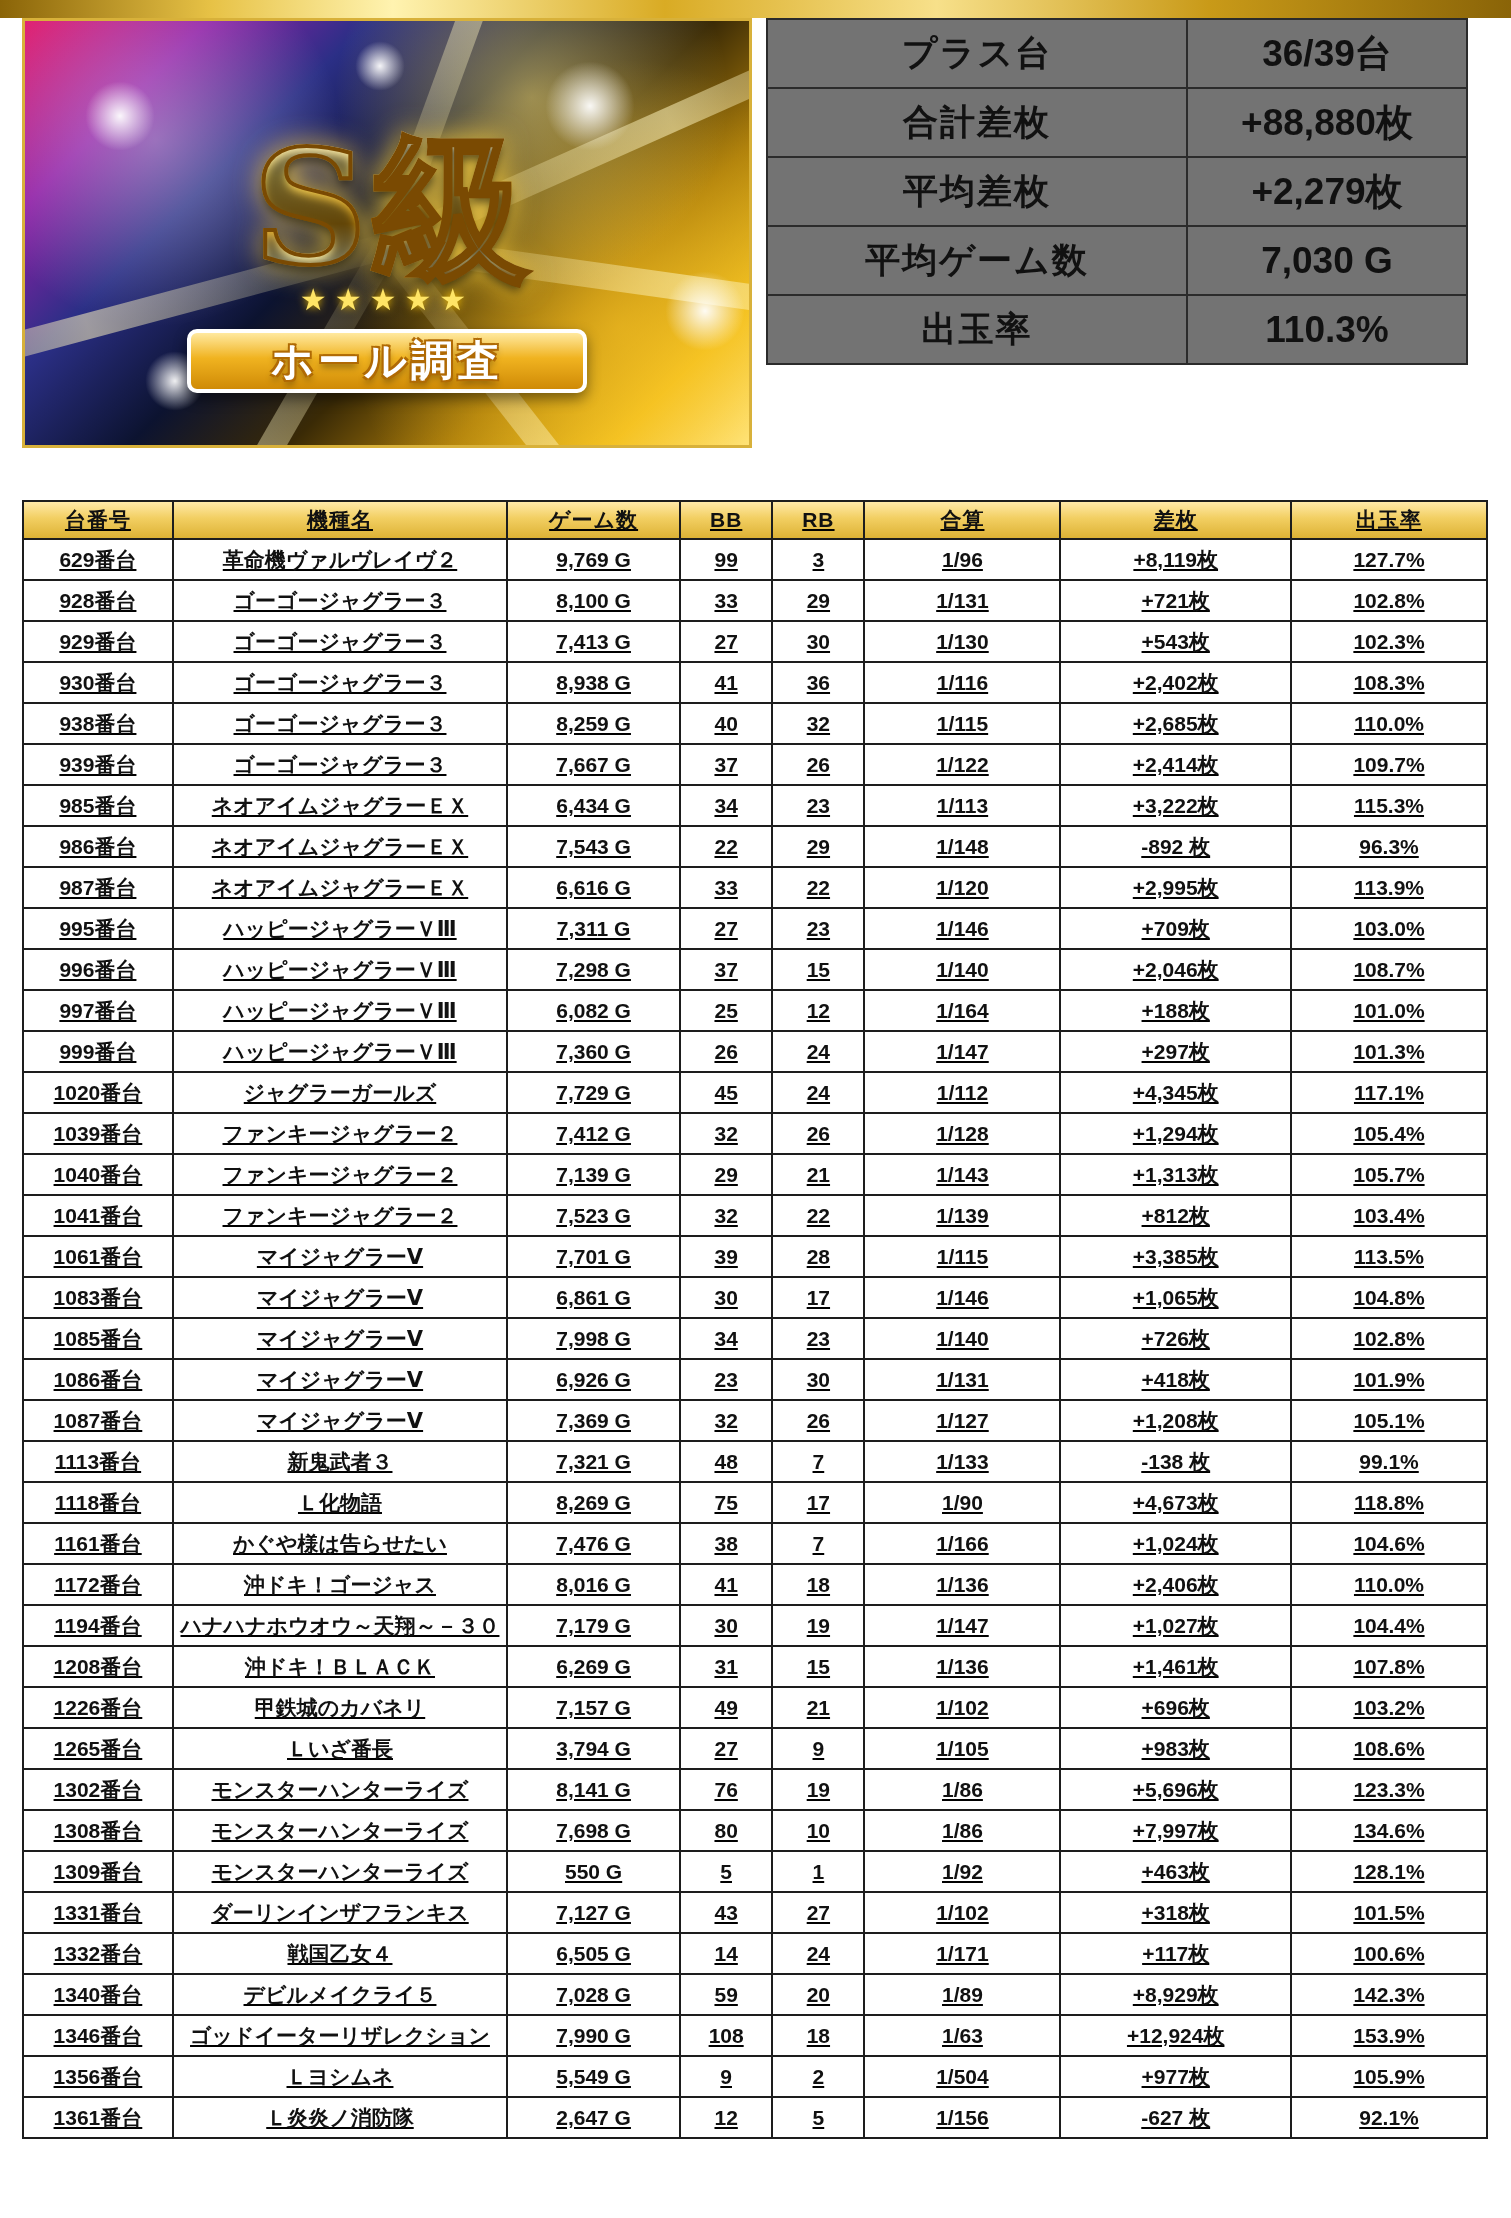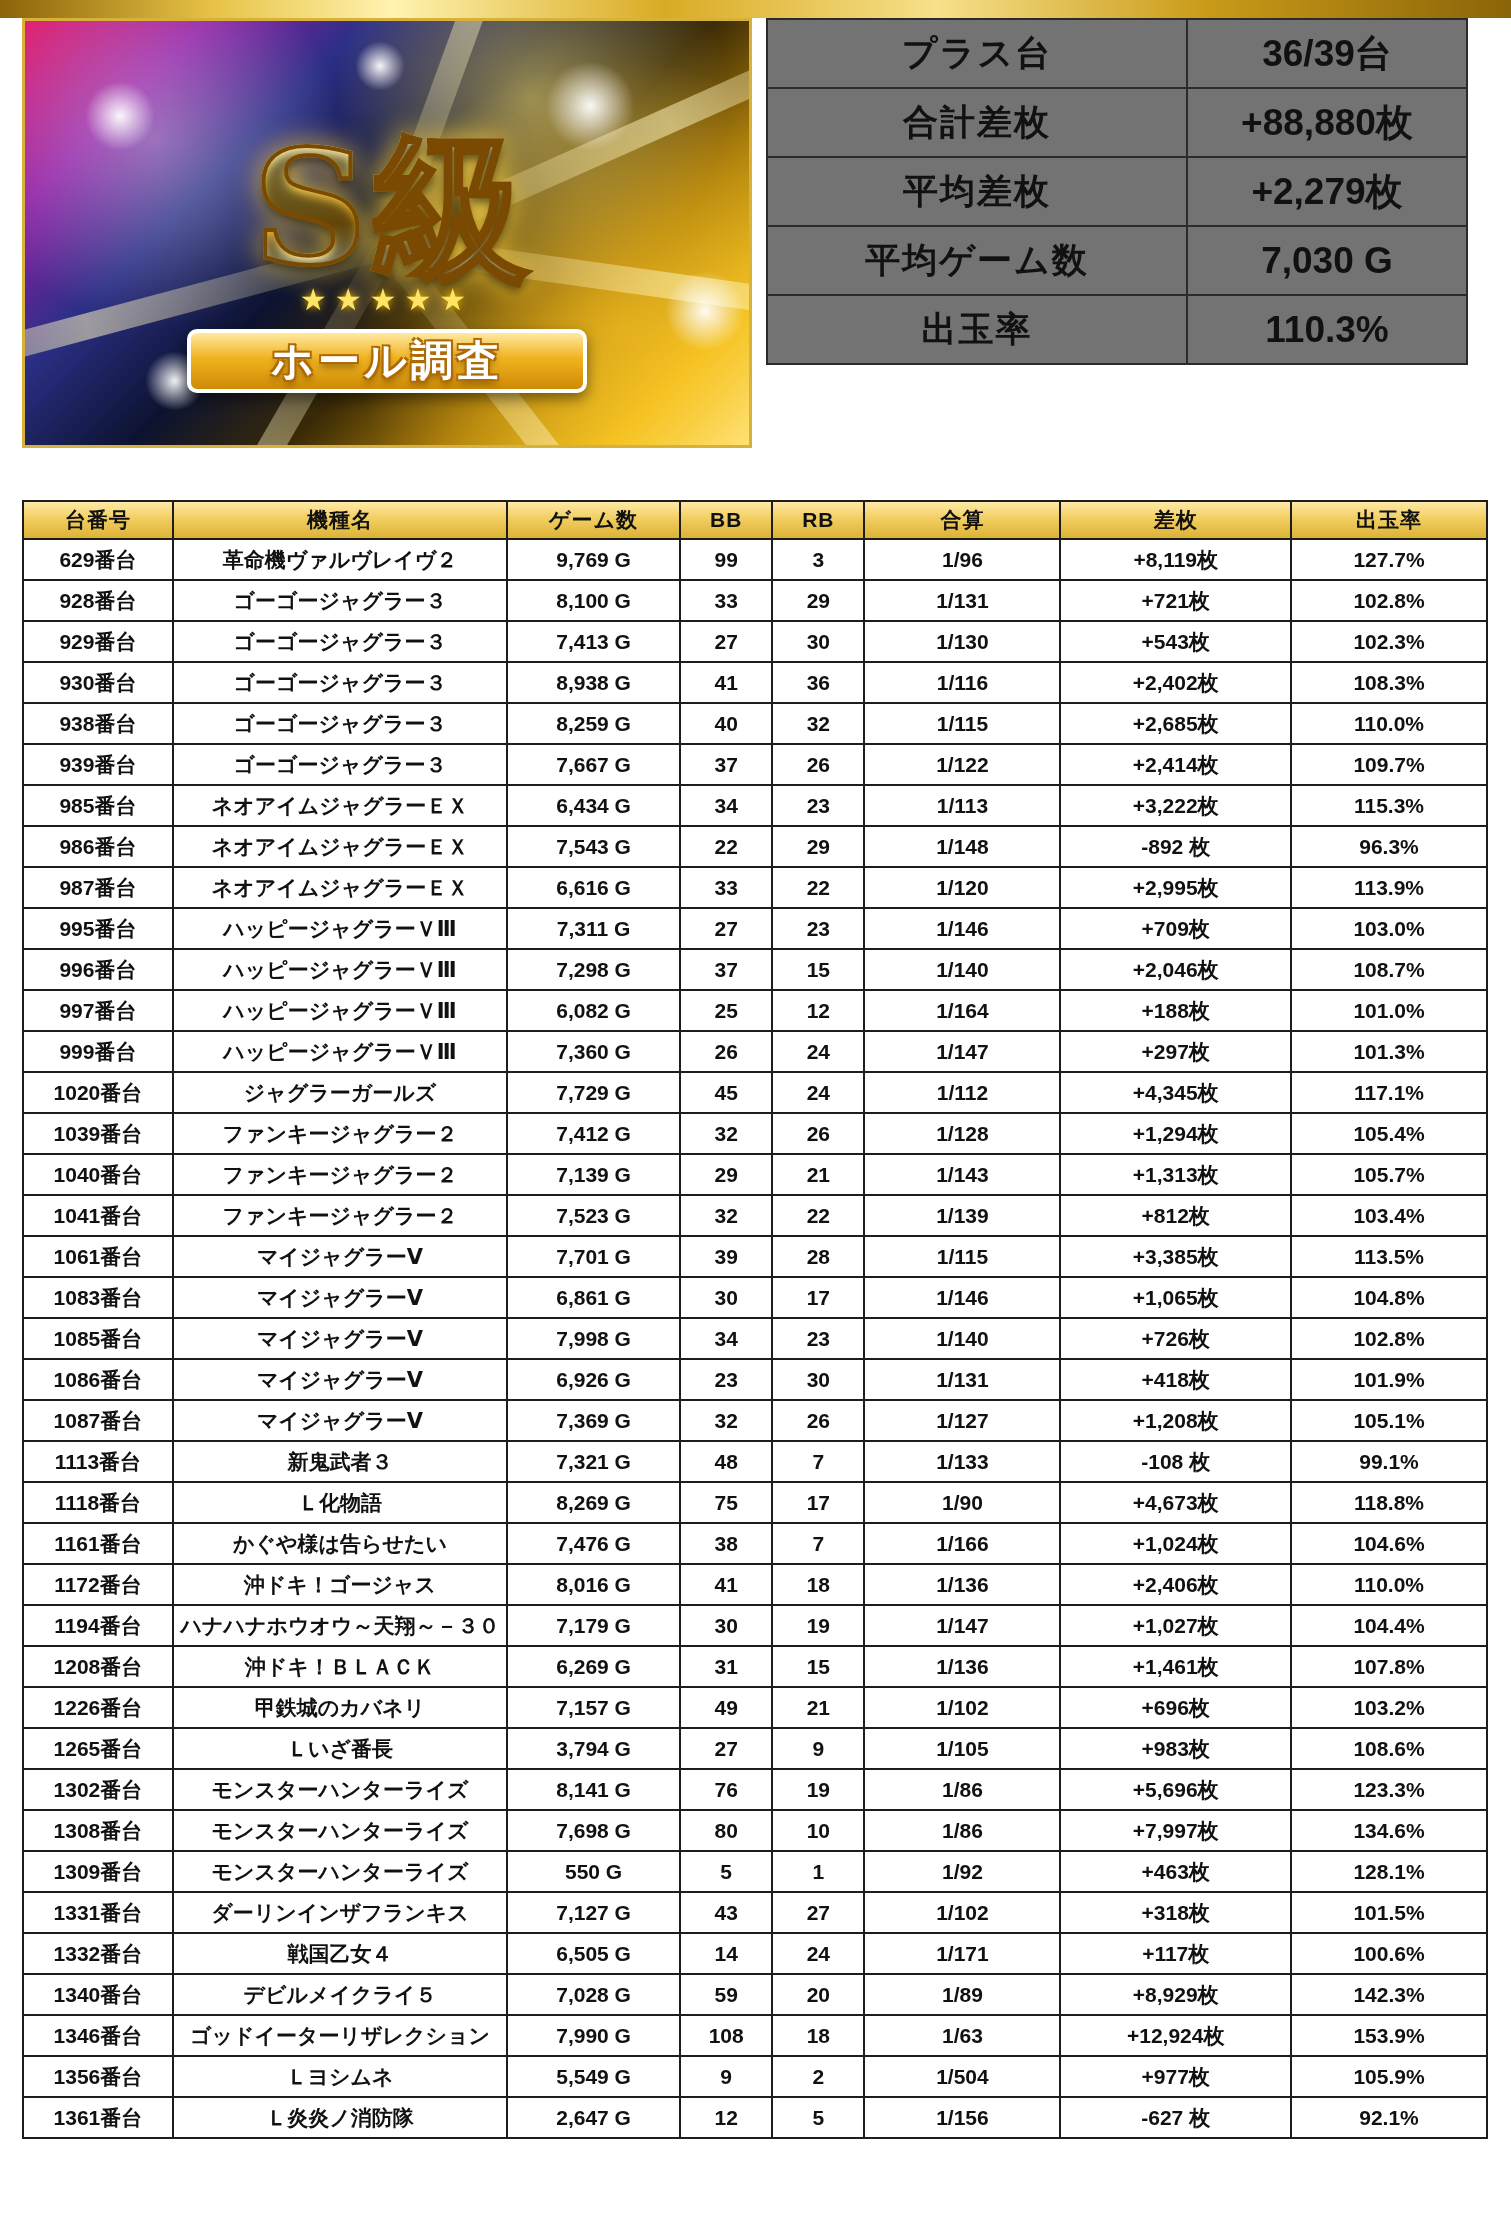--- a/index.html
+++ b/index.html
@@ -148,20 +148,21 @@
   .gold-strip.top { top: 0; }
 
   
   .table-wrap {
     padding: 0 22px 30px 22px;
   }
   table.data {
     border-collapse: collapse;
     width: 1466px;
     table-layout: fixed;
+    text-decoration: underline;
   }
   table.data th {
     background: linear-gradient(180deg, #ffe9a8 0%, #f2cf62 45%, #ddb235 100%);
     border: 2px solid #1d1d1d;
     height: 38px;
     font-size: 21px;
     font-weight: bold;
     color: #111;
     letter-spacing: 1px;
   }
@@ -482,21 +483,21 @@
             <td class="c-diff pos">+1,208枚</td>
             <td class="c-rate">105.1%</td>
           </tr>
           <tr>
             <td class="c-dai">1113番台</td>
             <td class="c-name">新鬼武者３</td>
             <td class="c-games">7,321 G</td>
             <td class="c-bb">48</td>
             <td class="c-rb">7</td>
             <td class="c-total">1/133</td>
-            <td class="c-diff neg">-108 枚</td>
+            <td class="c-diff neg">-138 枚</td>
             <td class="c-rate">99.1%</td>
           </tr>
           <tr>
             <td class="c-dai">1118番台</td>
             <td class="c-name">Ｌ化物語</td>
             <td class="c-games">8,269 G</td>
             <td class="c-bb">75</td>
             <td class="c-rb">17</td>
             <td class="c-total">1/90</td>
             <td class="c-diff pos">+4,673枚</td>

